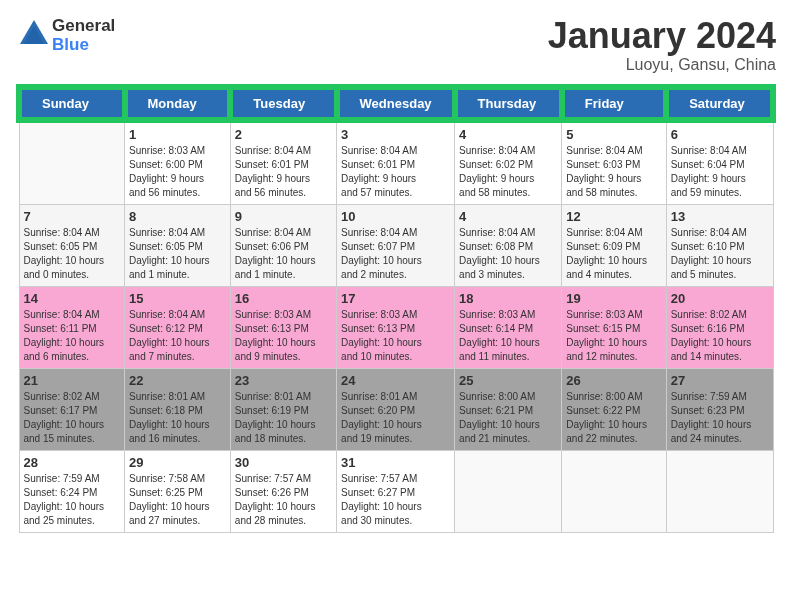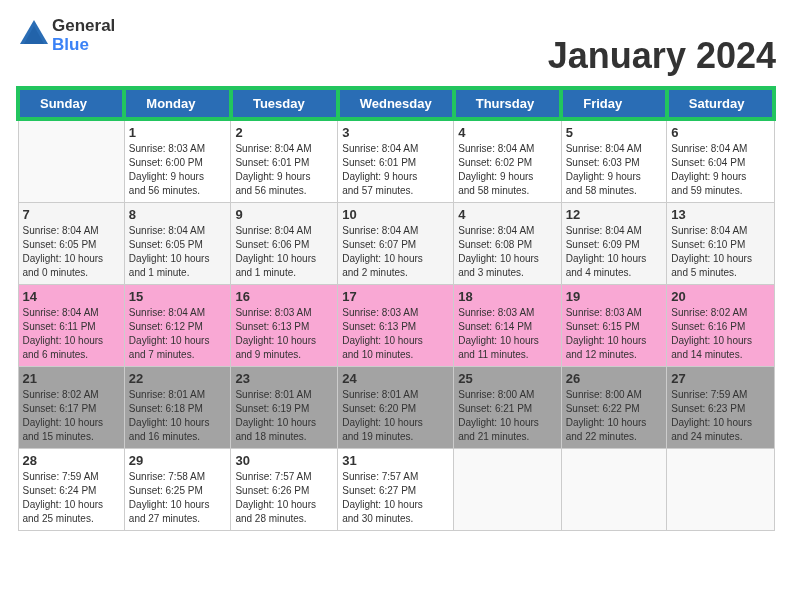--- a/index.html
+++ b/index.html
@@ -21,39 +21,38 @@
       align-items: center;
     }
     .title-area {
       text-align: right;
     }
     .month-title {
       font-size: 36px;
       font-weight: bold;
       color: #333;
       line-height: 1.1;
-      margin-top: 20px;
     }
     .location {
       font-size: 16px;
       color: #555;
     }
     .calendar-table {
       width: 100%;
       border-collapse: collapse;
       border: 1px solid #ccc;
     }
     .calendar-table th {
       background-color: #2a6db5;
       color: #fff;
       font-size: 13px;
       font-weight: bold;
       padding: 6px 20px;
       text-align: left;
-      border: 4px solid #22c55e;
+      border: 6px solid #22c55e;
     }
     .calendar-table td {
       vertical-align: top;
       padding: 4px 4px;
       border: 1px solid #ccc;
       font-size: 10.5px;
       color: #333;
       min-height: 80px;
       width: calc(100% / 7);
     }
@@ -86,20 +85,21 @@
     </div>
     <div>
       <div style="display:flex; flex-direction:column; line-height:1.1;">
         <span style="font-size:17px; font-weight:bold; color:#333;">General</span>
         <span style="font-size:17px; font-weight:bold; color:#3b82f6;">Blue</span>
       </div>
     </div>
   </div>
   <div class="title-area">
     <div class="month-title">January 2024</div>
+    <div class="location">Luoyu, Gansu, China</div>
   </div>
 </div>
 
 <table class="calendar-table">
   <thead>
     <tr>
     <th>Sunday</th>
         <th>Monday</th>
         <th>Tuesday</th>
         <th>Wednesday</th>

